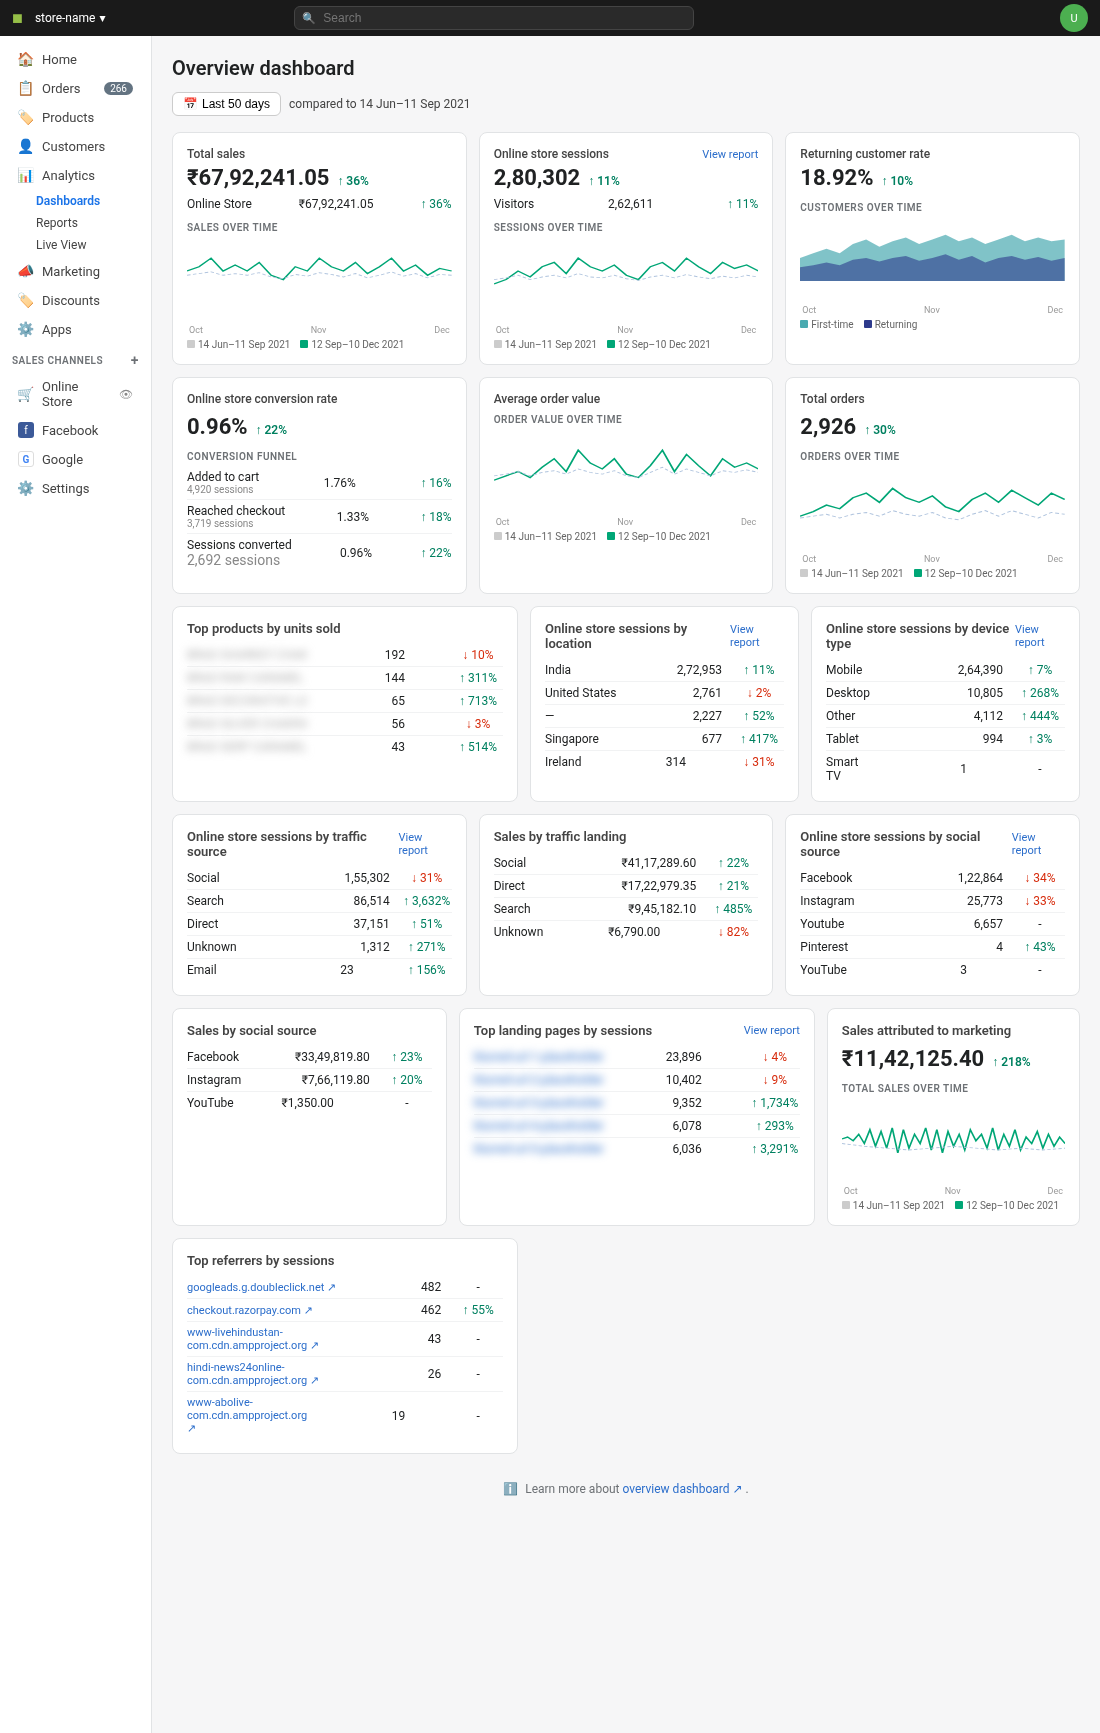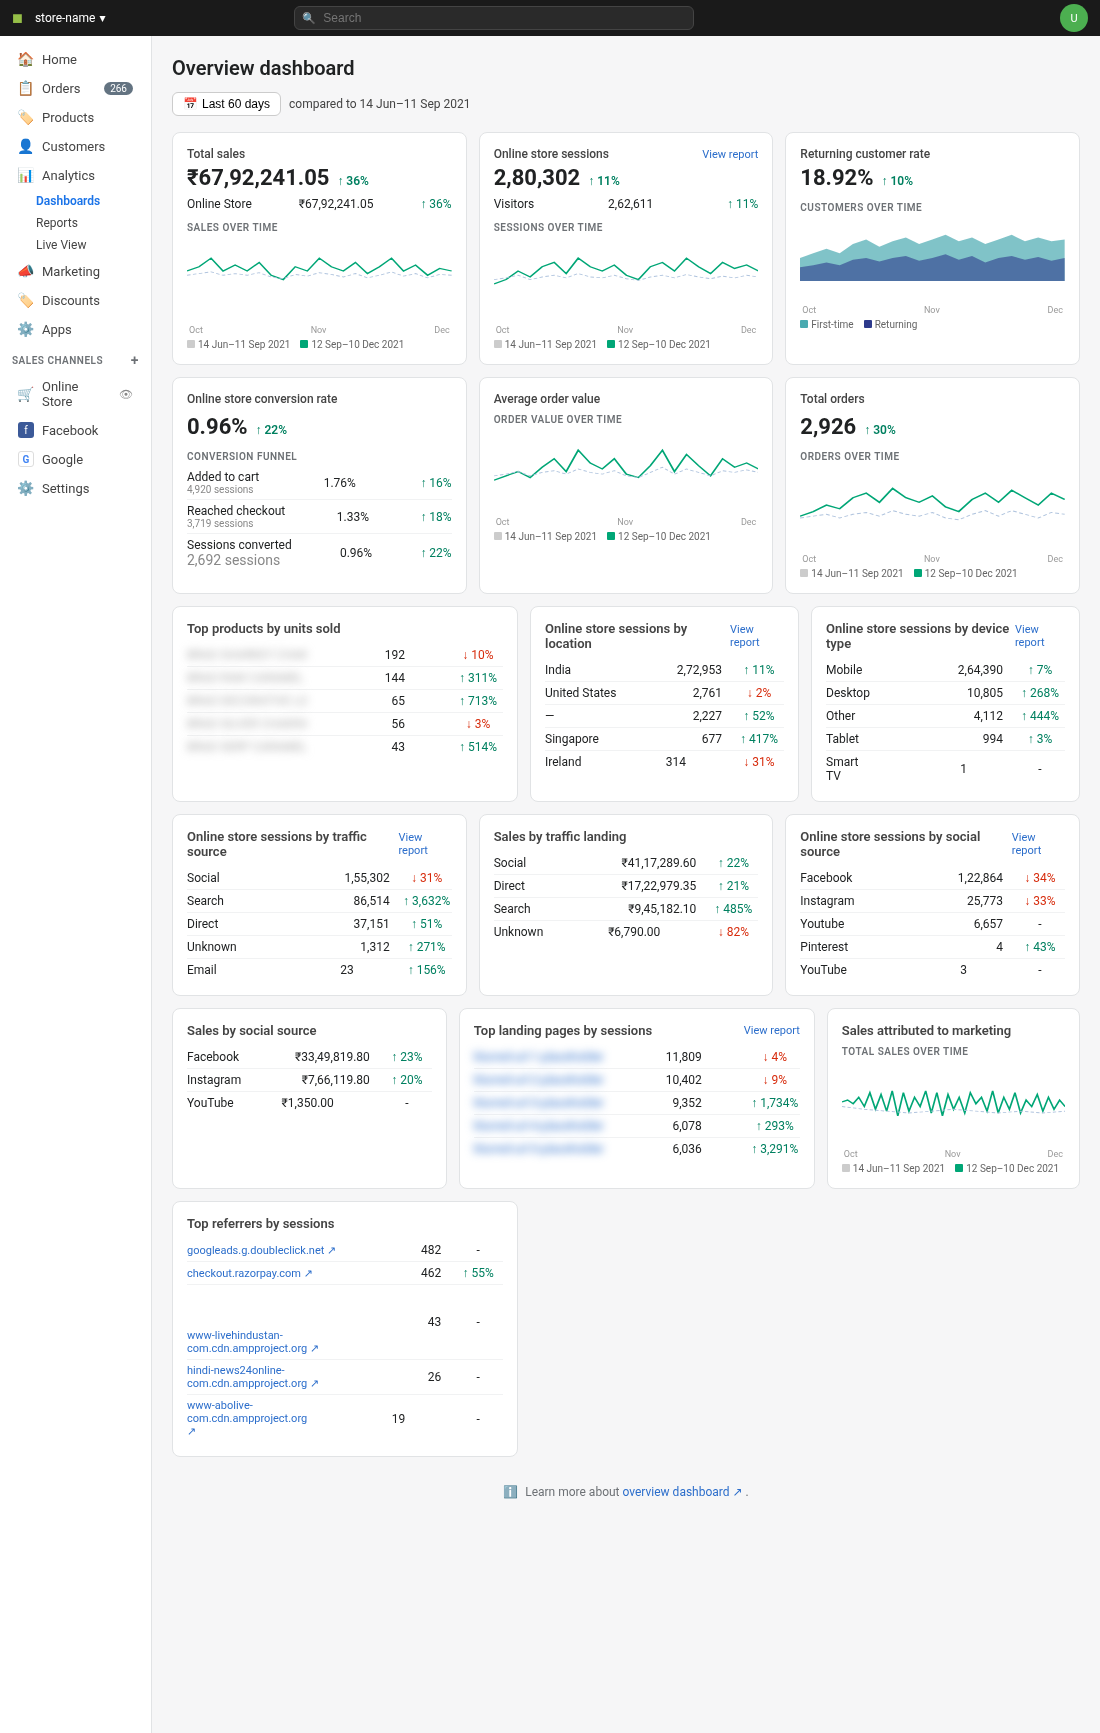--- a/index.html
+++ b/index.html
@@ -144,21 +144,21 @@
       <span class="sidebar-icon">⚙️</span>
       <span>Settings</span>
     </div>
   </nav>
 
   <main class="main">
     <h1 class="page-title">Overview dashboard</h1>
     <div class="date-filter">
       <button class="date-btn">
         <span>📅</span>
-        <span>Last 60 days</span>
+        <span>Last 50 days</span>
       </button>
       <span class="date-compare">compared to 14 Jun–11 Sep 2021</span>
     </div>
 
     <div class="cards-row">
 
       <div class="card">
         <div class="card-top-row">
           <span class="card-title">Total sales</span>
         </div>
@@ -551,21 +551,21 @@
       </div>
 
       <div class="card">
         <div class="card-top-row">
           <span class="card-title" style="font-weight:600; font-size:13px;">Top landing pages by sessions</span>
           <span class="card-link">View report</span>
         </div>
         <div style="margin-top:8px;">
           <div class="data-row">
             <span class="data-row-label" style="filter:blur(4px); max-width:130px; overflow:hidden; white-space:nowrap; color:#2c6ecb;">blurred-url-1-placeholder</span>
-            <span class="data-row-val">11,809</span>
+            <span class="data-row-val">23,896</span>
             <span class="down data-row-change">↓ 4%</span>
           </div>
           <div class="data-row">
             <span class="data-row-label" style="filter:blur(4px); max-width:130px; overflow:hidden; white-space:nowrap; color:#2c6ecb;">blurred-url-2-placeholder</span>
             <span class="data-row-val">10,402</span>
             <span class="down data-row-change">↓ 9%</span>
           </div>
           <div class="data-row">
             <span class="data-row-label" style="filter:blur(4px); max-width:130px; overflow:hidden; white-space:nowrap; color:#2c6ecb;">blurred-url-3-placeholder</span>
             <span class="data-row-val">9,352</span>
@@ -579,20 +579,24 @@
           <div class="data-row">
             <span class="data-row-label" style="filter:blur(4px); max-width:130px; overflow:hidden; white-space:nowrap; color:#2c6ecb;">blurred-url-5-placeholder</span>
             <span class="data-row-val">6,036</span>
             <span class="up data-row-change">↑ 3,291%</span>
           </div>
         </div>
       </div>
 
       <div class="card">
         <span class="card-title" style="font-weight:600; font-size:13px;">Sales attributed to marketing</span>
+        <div style="display:flex; align-items:baseline; gap:8px; margin: 4px 0;">
+          <span class="card-value">₹11,42,125.40</span>
+          <span class="card-change up">↑ 218%</span>
+        </div>
         <div class="card-section-label">TOTAL SALES OVER TIME</div>
         <div class="chart-area">
           <svg class="sparkline" viewBox="0 0 200 65" preserveAspectRatio="none" style="height:60px;">
             <polyline points="0,40 5,38 10,42 15,35 20,45 25,30 30,48 35,32 40,50 45,28 50,55 55,30 60,50 65,35 70,45 75,28 80,52 85,30 90,55 95,32 100,48 105,35 110,52 115,30 120,42 125,35 130,50 135,28 140,52 145,35 150,48 155,30 160,52 165,38 170,45 175,32 180,50 185,35 190,48 195,38 200,45" fill="none" stroke="#00a676" stroke-width="1.5"></polyline>
             <polyline points="0,45 20,48 40,50 60,52 80,50 100,48 120,50 140,52 160,50 180,52 200,50" fill="none" stroke="#b0c4de" stroke-width="1" stroke-dasharray="3,2"></polyline>
           </svg>
         </div>
         <div class="chart-x-labels">
           <span>Oct</span>
           <span>Nov</span>
@@ -613,21 +617,21 @@
         <span class="data-row-label" style="color:#2c6ecb; cursor:pointer; font-size:11px;">googleads.g.doubleclick.net ↗</span>
         <span class="data-row-val">482</span>
         <span class="data-row-change ">-</span>
       </div>
             <div class="data-row">
         <span class="data-row-label" style="color:#2c6ecb; cursor:pointer; font-size:11px;">checkout.razorpay.com ↗</span>
         <span class="data-row-val">462</span>
         <span class="data-row-change up">↑ 55%</span>
       </div>
             <div class="data-row">
-        <span class="data-row-label" style="color:#2c6ecb; cursor:pointer; font-size:11px;margin-top:40px;">www-livehindustan-com.cdn.ampproject.org ↗</span>
+        <span class="data-row-label" style="color:#2c6ecb; cursor:pointer; font-size:11px;">www-livehindustan-com.cdn.ampproject.org ↗</span>
         <span class="data-row-val">43</span>
         <span class="data-row-change ">-</span>
       </div>
             <div class="data-row">
         <span class="data-row-label" style="color:#2c6ecb; cursor:pointer; font-size:11px;">hindi-news24online-com.cdn.ampproject.org ↗</span>
         <span class="data-row-val">26</span>
         <span class="data-row-change ">-</span>
       </div>
             <div class="data-row">
         <span class="data-row-label" style="color:#2c6ecb; cursor:pointer; font-size:11px;">www-abolive-com.cdn.ampproject.org ↗</span>

